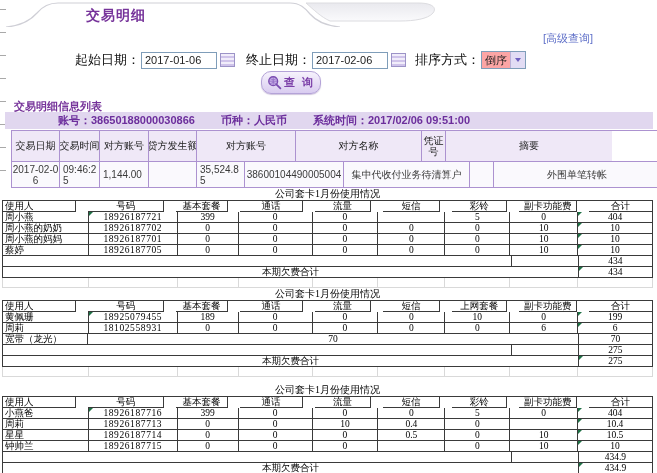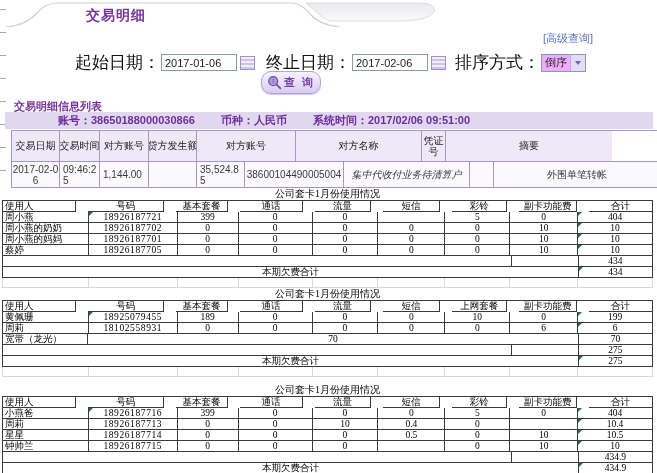--- a/index.html
+++ b/index.html
@@ -6,28 +6,28 @@
   .stage{position:relative;width:657px;height:473px;background:#fff;overflow:hidden;
          font-family:"Liberation Sans","DejaVu Sans",sans-serif;font-size:11px;color:#222;}
   
   .tabsvg{position:absolute;left:0;top:0;}
   .tab-title{position:absolute;left:86px;top:7px;color:var(--purple,#76339A);font-weight:bold;font-size:14px;letter-spacing:1px;}
   .dash{position:absolute;left:0;width:6px;height:1px;background:#a9a9a9;}
   
   .notice{position:absolute;left:75px;top:31px;color:var(--purple,#76339A);font-weight:bold;font-size:11px;}
   .advlink{position:absolute;left:543px;top:31px;color:var(--link,#5E6FC8);font-size:11px;cursor:pointer;text-decoration:none;}
   .controls{position:absolute;left:75px;top:51px;display:flex;align-items:center;}
-  .lbl{font-size:17px;color:#111;}
+  .lbl{font-size:13px;color:#111;}
   .inputbox{width:71px;height:15px;border:1px solid var(--inputBorder,#7F9DB9);background:#fff;font-size:11px;
             display:inline-flex;align-items:center;padding-left:3px;margin-left:1px;}
   .cal{width:13px;height:12px;margin-left:3px;border:1px solid #9c93c7;background:
        repeating-linear-gradient(0deg,#cfc3ea 0 2px,#f1edfa 2px 4px),
        repeating-linear-gradient(90deg,#cfc3ea 0 2px,#f1edfa 2px 4px);display:inline-block;}
   .gap1{width:11px;} .gap2{width:9px;}
-  .selectbox{height:16px;border:1px solid var(--inputBorder,#7F9DB9);background:#f0abfc;display:inline-flex;align-items:center;margin-left:1px;}
+  .selectbox{height:16px;border:1px solid var(--inputBorder,#7F9DB9);background:#fca5a5;display:inline-flex;align-items:center;margin-left:1px;}
   .selectbox .val{padding:0 3px;font-size:11px;}
   .chev{width:14px;height:100%;background:#e2dcf4;border-left:1px solid #b9b0d8;display:inline-flex;align-items:center;justify-content:center;}
   .chev:after{content:"";width:0;height:0;border-left:3px solid transparent;border-right:3px solid transparent;border-top:4px solid #6f5fc0;}
   .qbtn{position:absolute;left:261px;top:71px;width:58px;height:21px;border:1px solid var(--btnBorder,#B4A3D8);border-radius:10px;
         background:linear-gradient(#f6f2fc,#d9ccf0);display:flex;align-items:center;justify-content:center;cursor:pointer;
         box-shadow:0 1px 1px rgba(120,90,160,.35);}
   .qbtn span{color:#7b3fa8;font-weight:bold;font-size:11px;letter-spacing:2px;margin-left:2px;}
   
   .sectitle{position:absolute;left:14px;top:99px;color:var(--purple,#76339A);font-weight:bold;font-size:11px;}
   .acctbar{position:absolute;left:5px;top:112px;width:648px;height:17px;background:var(--barBg,#E1D7EF);
@@ -135,21 +135,21 @@
         <div class="txh wrapok" style="width: 24px;">凭证号</div>
         <div class="txh" style="width: 166px;">摘要</div>
       </div>
       <div class="txrow">
         <div class="txd" style="width: 48px;">2017-02-06</div>
         <div class="txd left" style="width: 40px;">09:46:25</div>
         <div class="txd left" style="width: 49px;">1,144.00</div>
         <div class="txd" style="width: 48px;"></div>
         <div class="txd left" style="width: 48px;">35,524.85</div>
         <div class="txd" style="width: 99px;">38600104490005004</div>
-        <div class="txd" style="width: 126px; font-style: italic;">集中代收付业务待清算户</div>
+        <div class="txd" style="width: 126px;">集中代收付业务待清算户</div>
         <div class="txd" style="width: 24px;"></div>
         <div class="txd" style="width: 166px;">外围单笔转帐</div>
       </div>
     </div>
 
   <div class="excel" id="excel">
       <div class="xtitle">公司套卡1月份使用情况</div>
       <div class="xrow first">
         <div class="xc leftal" style="width: 86px;">使用人</div>
         <div class="xc" style="width: 89px;">号码</div>

